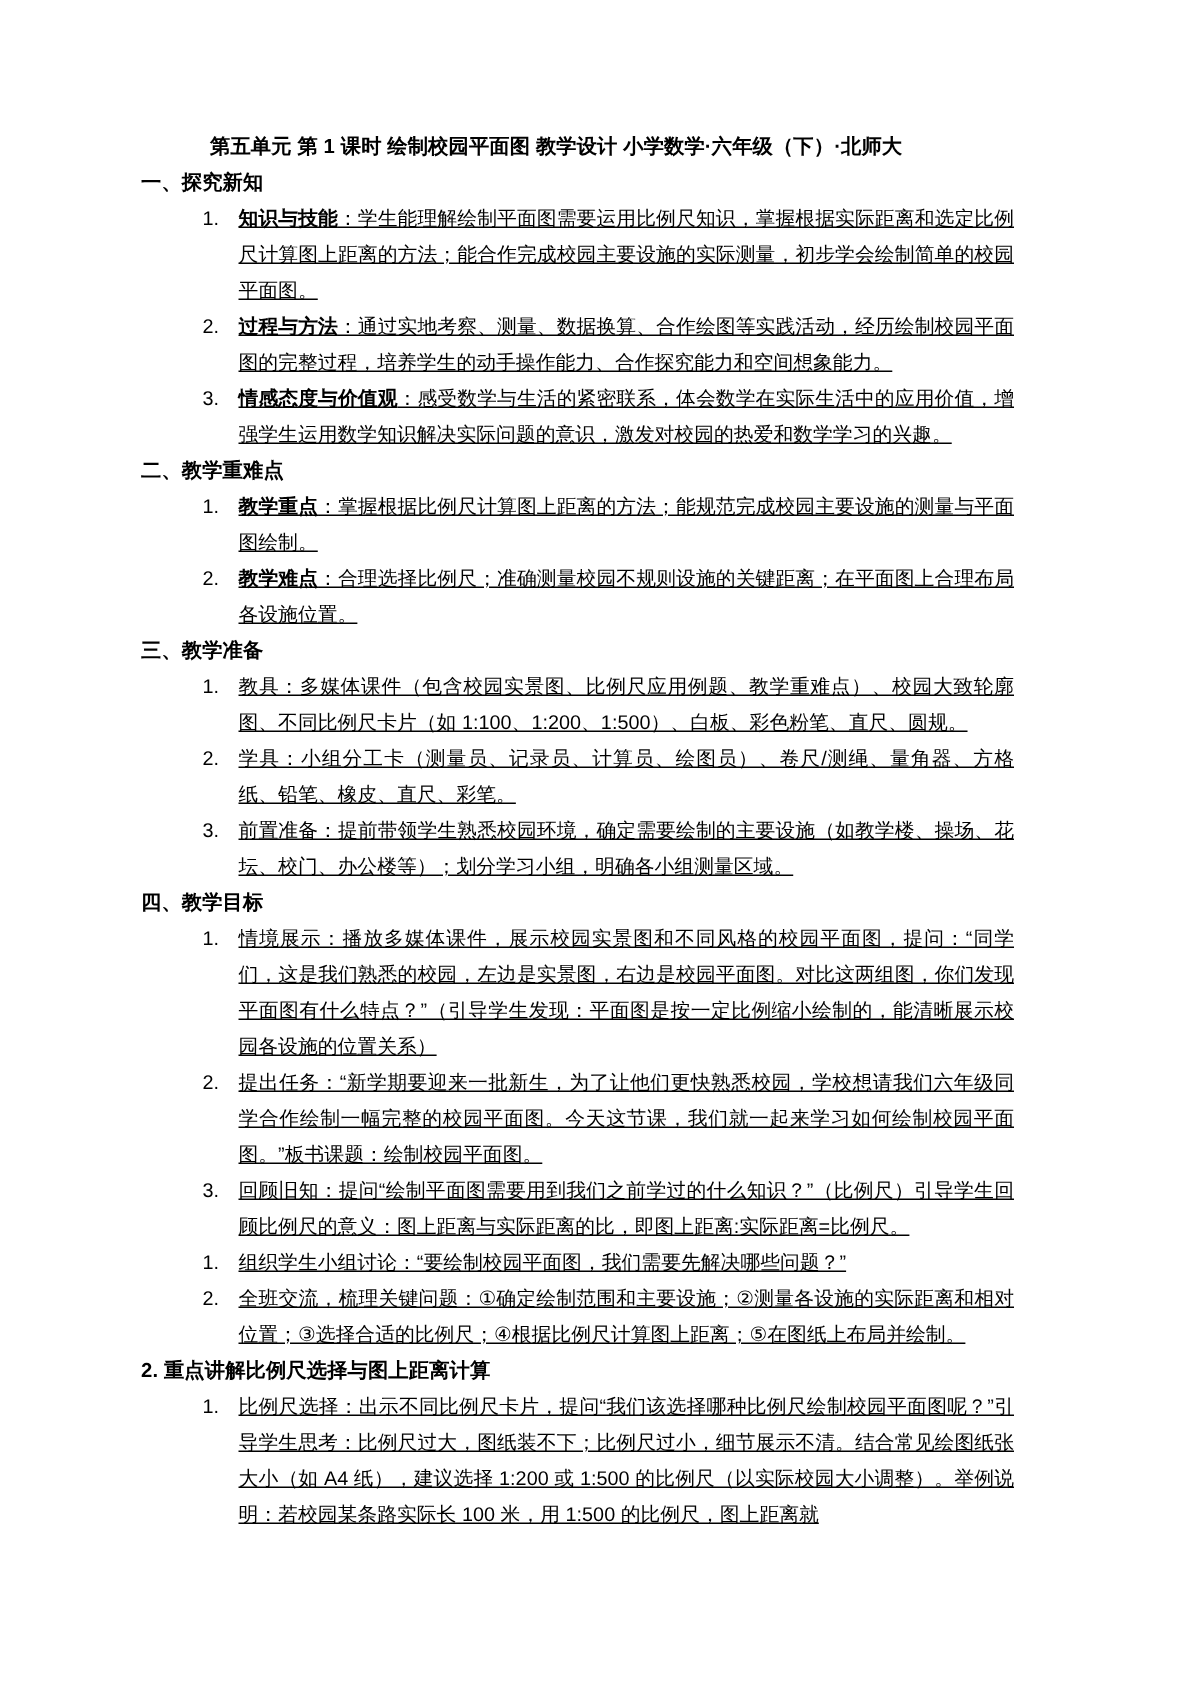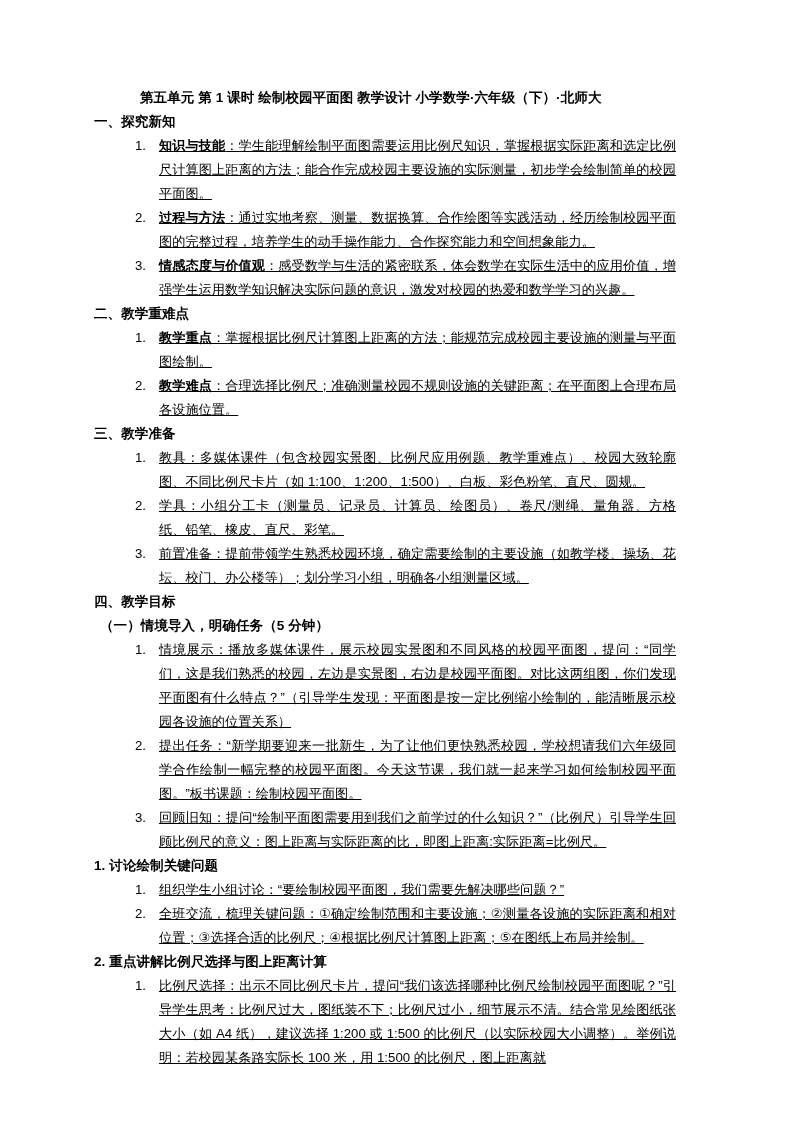--- a/index.html
+++ b/index.html
@@ -125,29 +125,27 @@
 
     <div class="sec-h1">三、教学准备</div>
     <ol class="num-list">
       <li><span class="txt">教具：多媒体课件（包含校园实景图、比例尺应用例题、教学重难点）、校园大致轮廓图、不同比例尺卡片（如 1:100、1:200、1:500）、白板、彩色粉笔、直尺、圆规。</span></li>
       <li><span class="txt">学具：小组分工卡（测量员、记录员、计算员、绘图员）、卷尺/测绳、量角器、方格纸、铅笔、橡皮、直尺、彩笔。</span></li>
       <li><span class="txt">前置准备：提前带领学生熟悉校园环境，确定需要绘制的主要设施（如教学楼、操场、花坛、校门、办公楼等）；划分学习小组，明确各小组测量区域。</span></li>
     </ol>
 
     <div class="sec-h1">四、教学目标</div>
 
-    <div class="sec-h2">（一）情境导入，明确任务（5 分钟）</div>
     <ol class="num-list">
       <li><span class="txt">情境展示：播放多媒体课件，展示校园实景图和不同风格的校园平面图，提问：“同学们，这是我们熟悉的校园，左边是实景图，右边是校园平面图。对比这两组图，你们发现平面图有什么特点？”（引导学生发现：平面图是按一定比例缩小绘制的，能清晰展示校园各设施的位置关系）</span></li>
       <li><span class="txt">提出任务：“新学期要迎来一批新生，为了让他们更快熟悉校园，学校想请我们六年级同学合作绘制一幅完整的校园平面图。今天这节课，我们就一起来学习如何绘制校园平面图。”板书课题：绘制校园平面图。</span></li>
       <li><span class="txt">回顾旧知：提问“绘制平面图需要用到我们之前学过的什么知识？”（比例尺）引导学生回顾比例尺的意义：图上距离与实际距离的比，即图上距离:实际距离=比例尺。</span></li>
     </ol>
 
 
-    <div class="sec-h3">1. 讨论绘制关键问题</div>
     <ol class="num-list">
       <li><span class="txt">组织学生小组讨论：“要绘制校园平面图，我们需要先解决哪些问题？”</span></li>
       <li><span class="txt">全班交流，梳理关键问题：①确定绘制范围和主要设施；②测量各设施的实际距离和相对位置；③选择合适的比例尺；④根据比例尺计算图上距离；⑤在图纸上布局并绘制。</span></li>
     </ol>
 
     <div class="sec-h3">2. 重点讲解比例尺选择与图上距离计算</div>
     <ol class="num-list">
       <li><span class="txt">比例尺选择：出示不同比例尺卡片，提问“我们该选择哪种比例尺绘制校园平面图呢？”引导学生思考：比例尺过大，图纸装不下；比例尺过小，细节展示不清。结合常见绘图纸张大小（如 A4 纸），建议选择 1:200 或 1:500 的比例尺（以实际校园大小调整）。举例说明：若校园某条路实际长 100 米，用 1:500 的比例尺，图上距离就</span></li>
     </ol>
 

